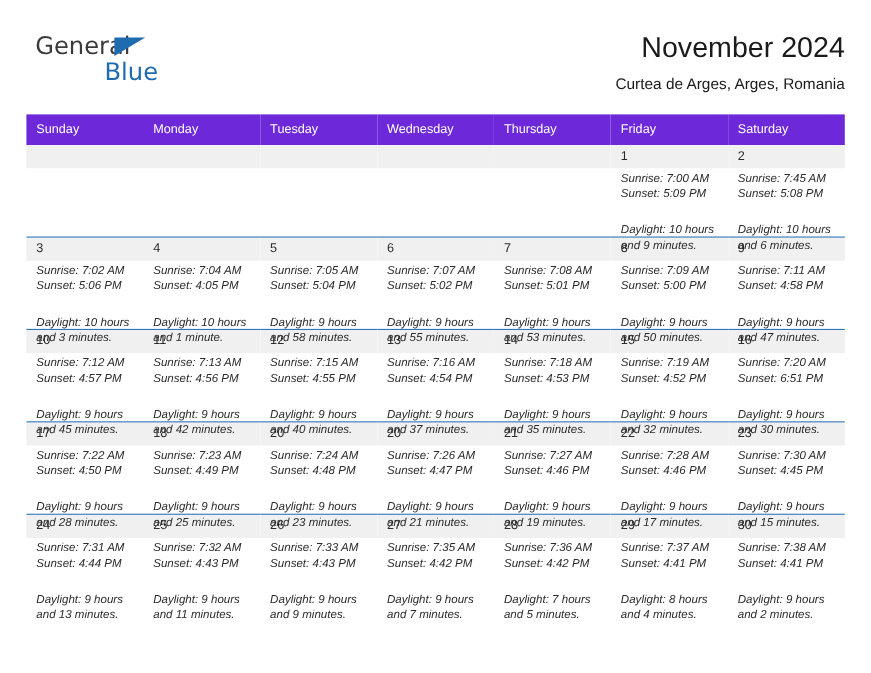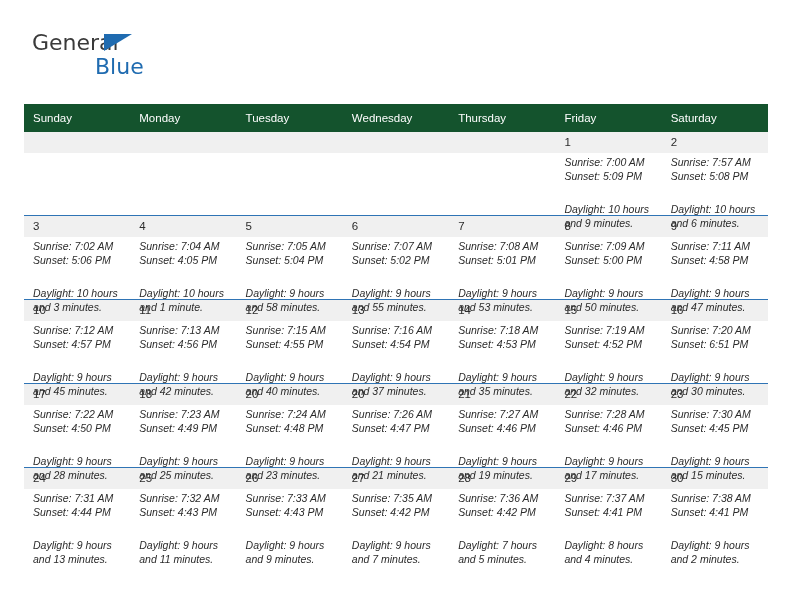--- a/index.html
+++ b/index.html
@@ -94,21 +94,21 @@
   
   .calendar {
     position: absolute;
     left: 24px;
     top: 104px;
     width: 744px;
     border-collapse: collapse;
     table-layout: fixed;
   }
   .calendar th {
-    background: #14532d;
+    background: #6d28d9;
     color: #ffffff;
     font-size: 11.5px;
     font-weight: 400;
     text-align: left;
     padding: 5px 0 5px 9px;
     height: 18px;
     vertical-align: middle;
     border: none;
   }
   .calendar td {
@@ -161,20 +161,24 @@
   <div class="header">
 
     <div class="brand">
       <div class="brand-row1">
         <span class="brand-general">General</span>
         <span class="brand-tri"></span>
       </div>
       <div class="brand-blue">Blue</div>
     </div>
 
+    <div class="title-block">
+      <div class="cal-title">November 2024</div>
+      <div class="cal-subtitle">Curtea de Arges, Arges, Romania</div>
+    </div>
 
   </div>
 
   <table class="calendar">
     <thead>
       <tr id="weekday-row">
           <th>Sunday</th>
           <th>Monday</th>
           <th>Tuesday</th>
           <th>Wednesday</th>
@@ -222,21 +226,21 @@
                 <div>Sunrise: 7:00 AM</div>
                 <div>Sunset: 5:09 PM</div>
                 <div class="daylight">Daylight: 10 hours and 9 minutes.</div>
               </div>
             </div>
           </td>
           <td>
             <div class="daycell">
               <div class="daynum">2</div>
               <div class="dayinfo">
-                <div>Sunrise: 7:57 AM</div>
+                <div>Sunrise: 7:45 AM</div>
                 <div>Sunset: 5:08 PM</div>
                 <div class="daylight">Daylight: 10 hours and 6 minutes.</div>
               </div>
             </div>
           </td>
         </tr>
         <tr>
           <td>
             <div class="daycell">
               <div class="daynum">3</div>

